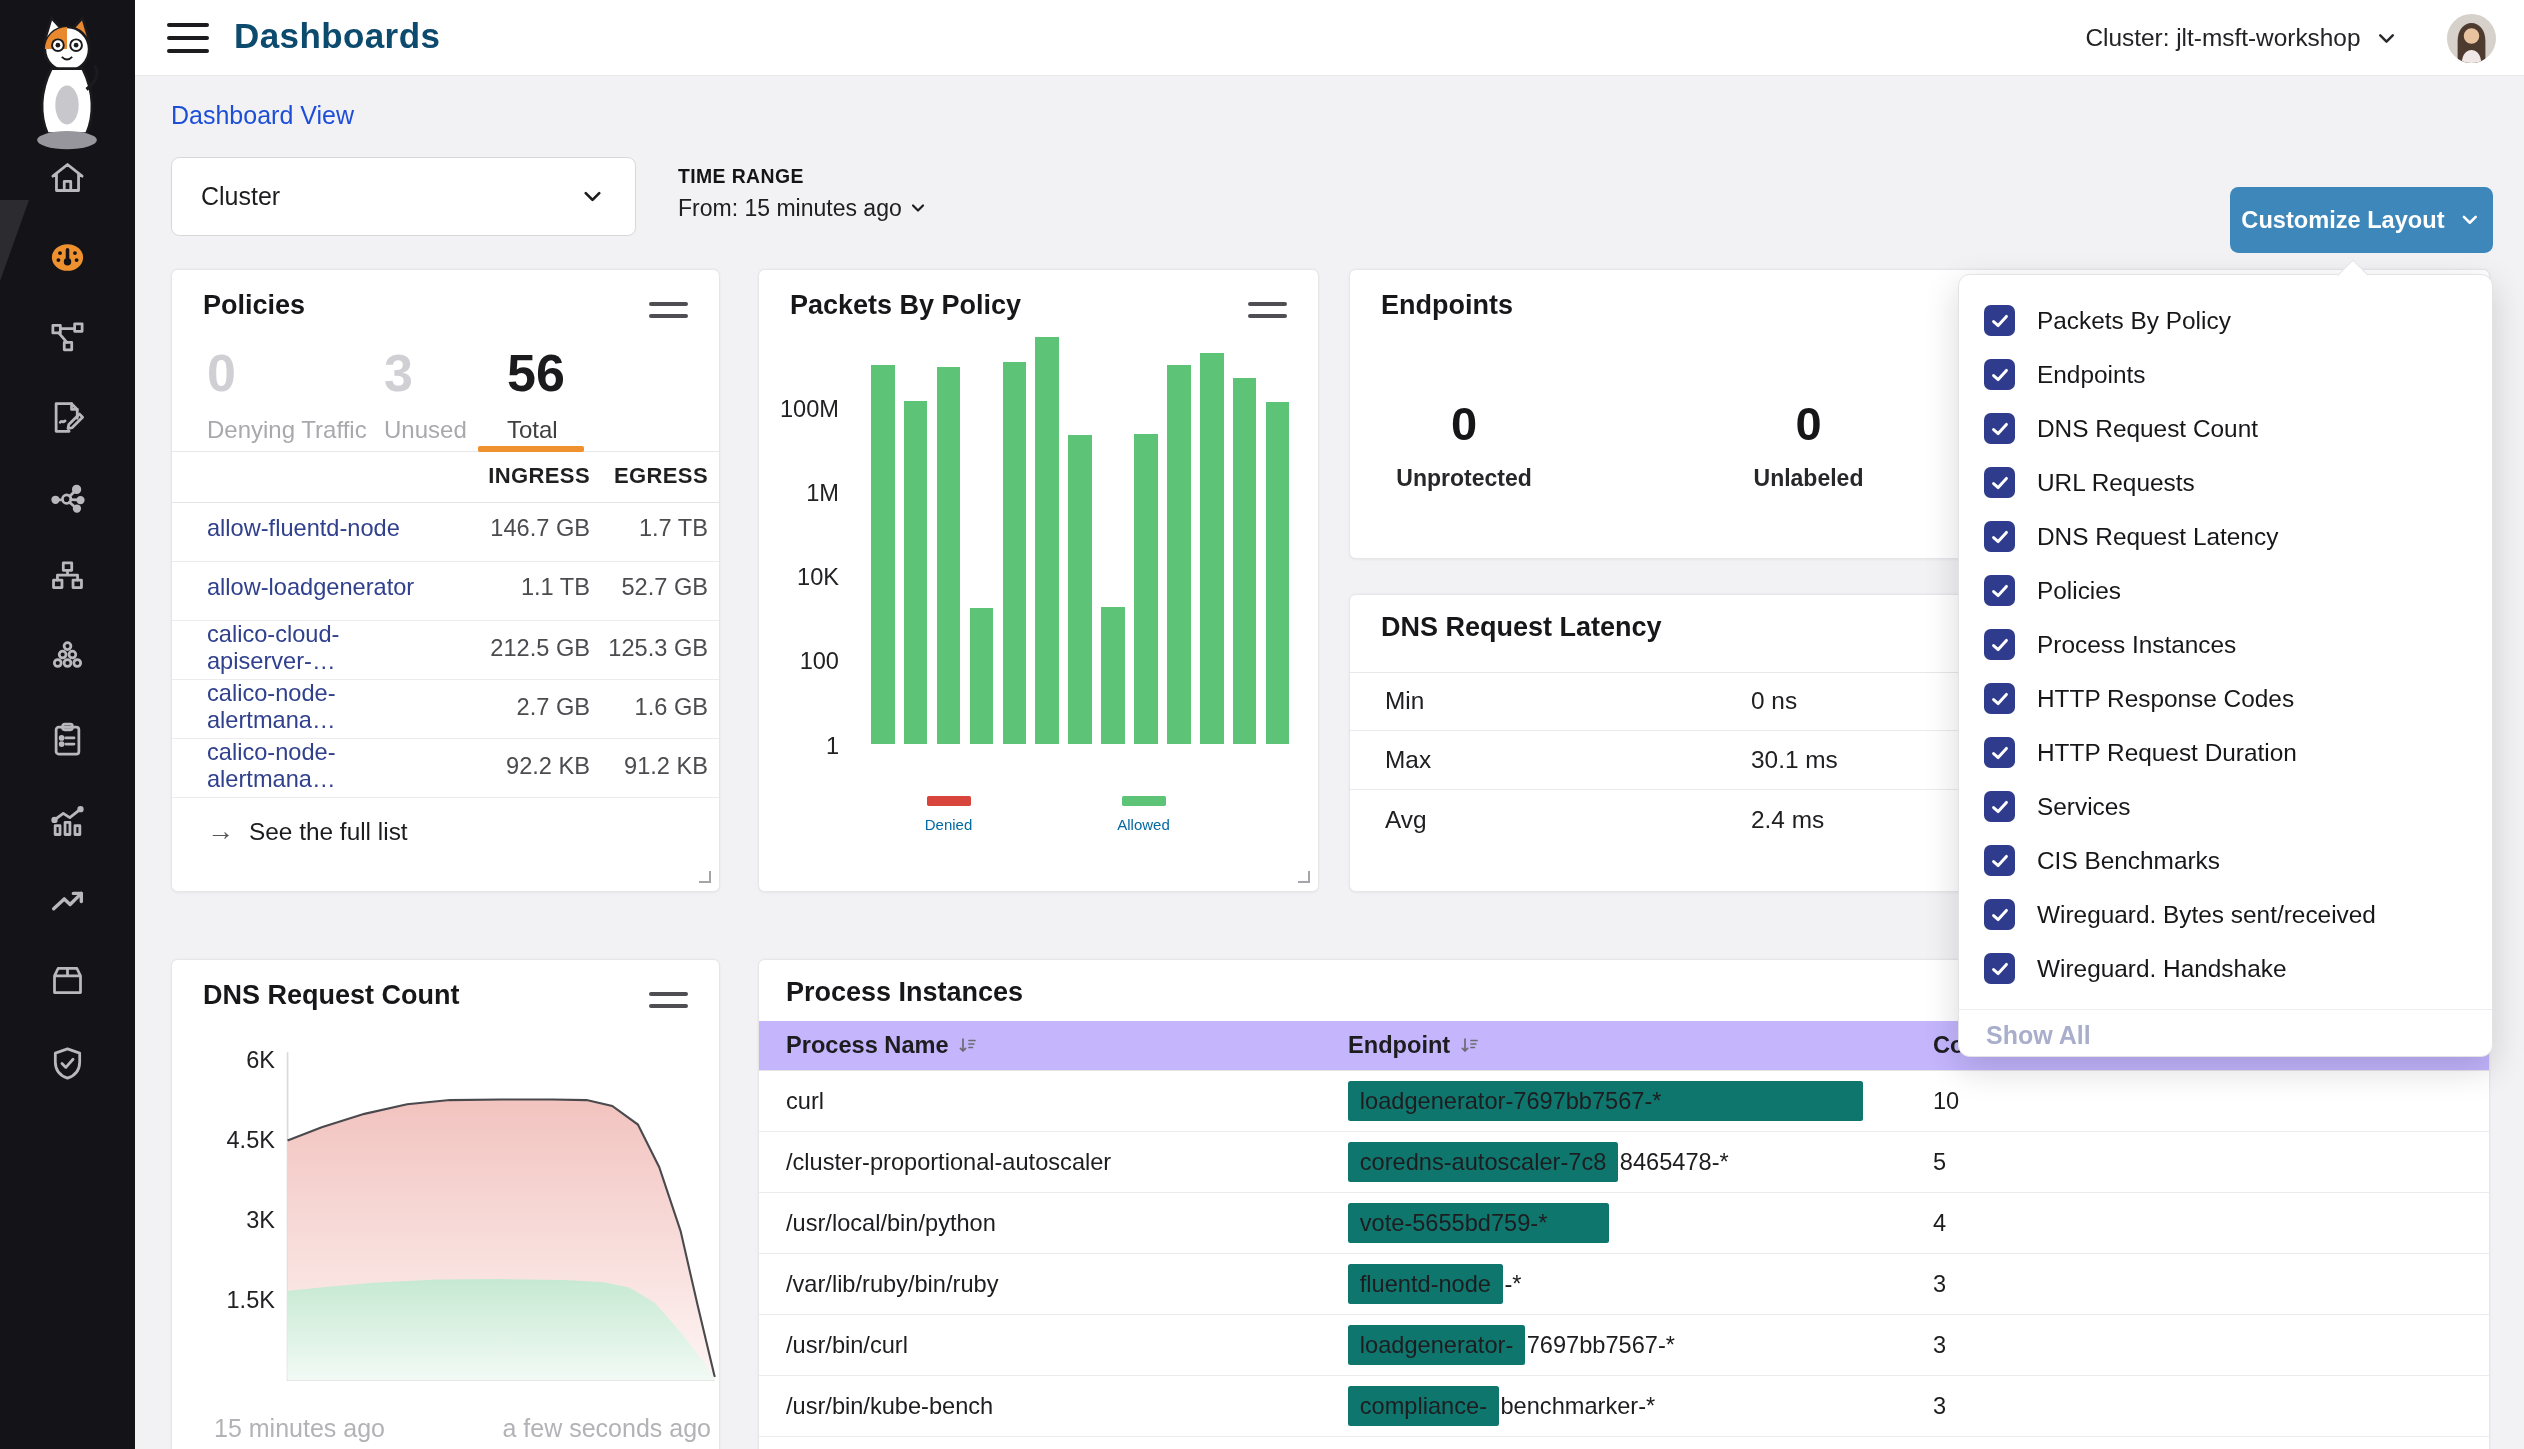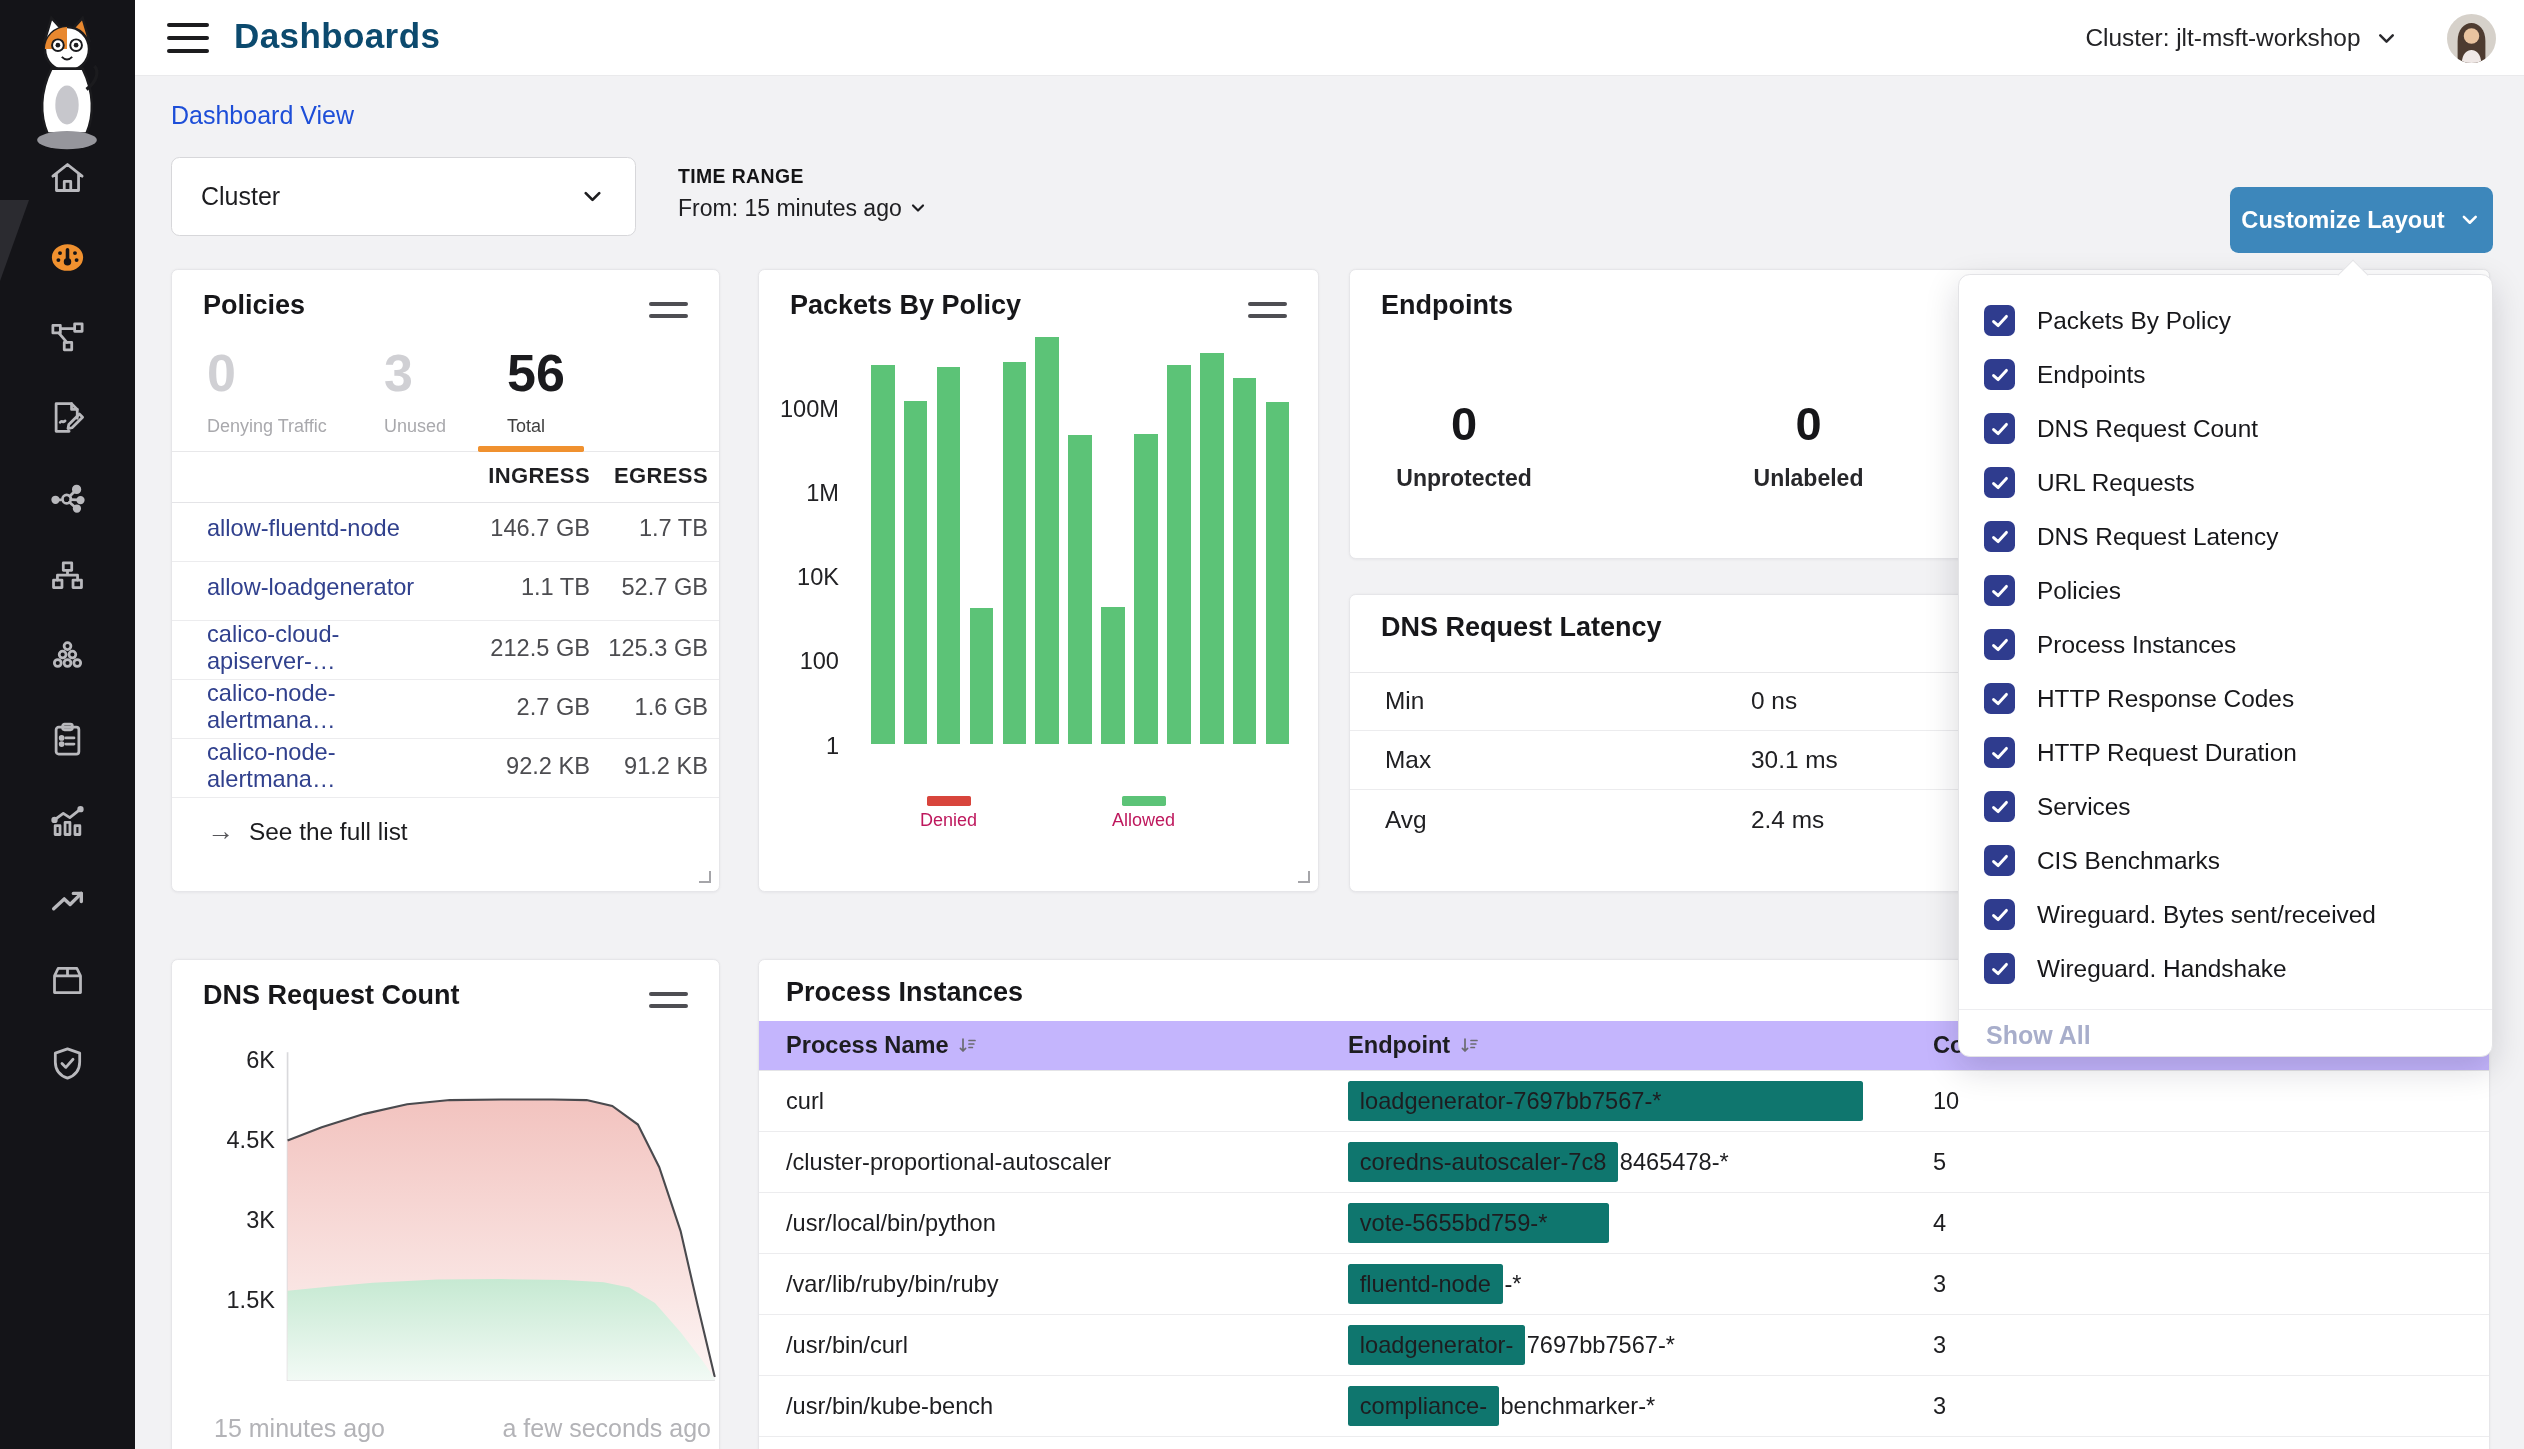--- a/index.html
+++ b/index.html
@@ -58,21 +58,21 @@
   #policies-card { left:171px; top:269px; width:549px; height:623px; }
   #packets-card  { left:758px; top:269px; width:561px; height:623px; }
   #endpoints-card{ left:1349px; top:269px; width:1141px; height:290px; }
   #latency-card  { left:1349px; top:594px; width:1141px; height:298px; }
   #dnscount-card { left:171px; top:959px; width:549px; height:539px; }
   #process-card  { left:758px; top:959px; width:1732px; height:539px; }
 
   
   .stat { position:absolute; top:77px; }
   .stat .num { font-size:52px; font-weight:700; line-height:1; }
-  .stat .lbl { margin-top:17px; font-size:18px; }
+  .stat .lbl { margin-top:17px; font-size:24px; }
   .stat.muted .num { color:#d0d0d4; }
   .stat.muted .lbl { color:#a9a9ad; }
   .stat.dark .num { color:#1b1b1e; }
   .stat.dark .lbl { color:#404040; }
   .tab-underline { position:absolute; left:306px; top:176px; width:106px; height:5.9px; background:#f0912f; border-radius:1.7px; }
   .stats-divider { position:absolute; left:0; right:0; top:181px; border-top:0.8px solid #e8e8ea; }
   .policy-table { position:absolute; left:0; right:0; top:187px; font-size:23.6px; }
   .ptab-row { display:grid; grid-template-columns:1fr 135px 118px; align-items:center;
               padding:0 11px 8px 35px; height:59px; border-bottom:0.8px solid #ececee; }
   .ptab-row.head { height:46px; font-size:22px; font-weight:700; letter-spacing:0.4px; color:#1f1f22; border-bottom:0.8px solid #e4e4e7;}
@@ -83,21 +83,21 @@
               font-size:24.4px; color:#1c1c1f; cursor:pointer; }
   .see-full .arr { color:#56565a; font-size:27px; }
 
   
   .ytick { position:absolute; width:80px; text-align:right; font-size:23.6px; color:#222225; transform:translateY(-50%); }
   .bars { position:absolute; left:112px; bottom:147px; width:426px; height:421px; display:flex;
           align-items:flex-end; gap:9.3px; }
   .bars .bar { width:23.6px; background:#5cc377; }
   .pbp-legend { position:absolute; top:526px; width:135px; text-align:center; }
   .pbp-legend .sw { width:44px; height:10px; border-radius:1.7px; margin:0 auto; }
-  .pbp-legend .tx { margin-top:4px; font-size:18px; color:#be185d; }
+  .pbp-legend .tx { margin-top:10px; font-size:15px; color:#0369a1; }
 
   
   .ep-stat { position:absolute; top:126px; text-align:center; }
   .ep-stat .num { font-size:47px; font-weight:700; color:#161619; }
   .ep-stat .lbl { margin-top:13.5px; font-size:23px; font-weight:600; color:#27272a; }
 
   
   .lat-divider { position:absolute; left:0; right:0; top:77px; border-top:0.8px solid #e8e8ea; }
   .lat-row { position:absolute; left:0; right:0; height:59px; display:flex; align-items:center;
              padding-left:35px; font-size:24.4px; color:#202023; border-bottom:0.8px solid #ececee; }

